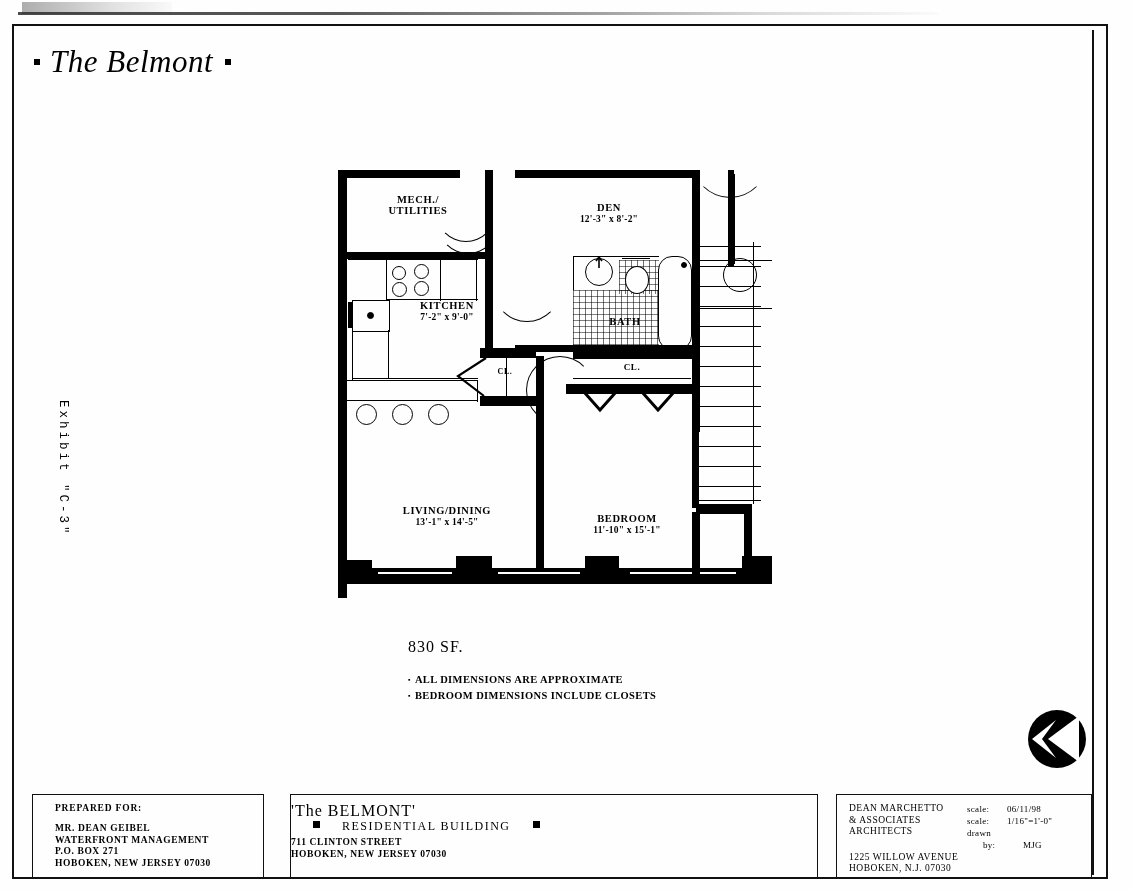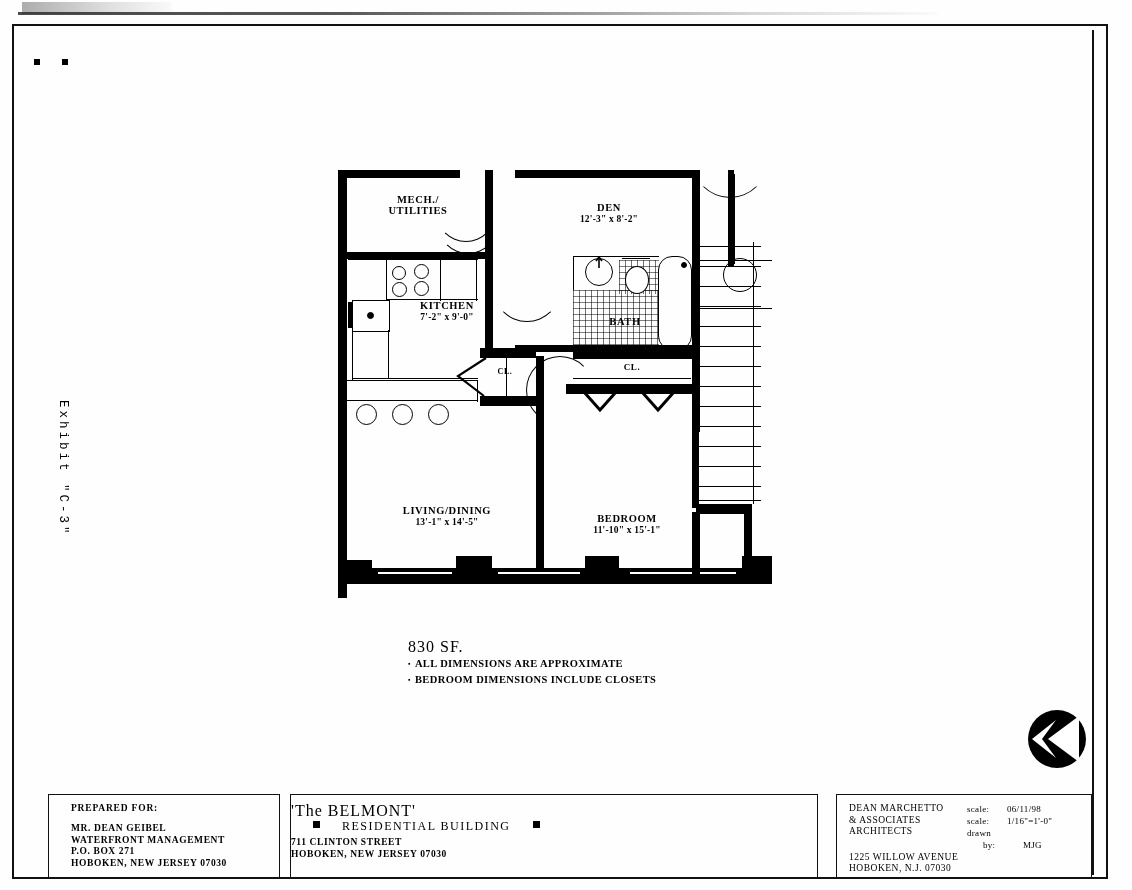--- a/index.html
+++ b/index.html
@@ -41,30 +41,30 @@
   .rm .nm{font-size:10.5px;letter-spacing:.6px;}
   .rm .dim{font-size:9.5px;letter-spacing:.2px;margin-top:1px;}
   .arc{position:absolute;border:1.4px solid #000;border-radius:50%;
        border-right-color:transparent;border-top-color:transparent;border-left-color:transparent;}
   .circ{position:absolute;border:1.6px solid #000;border-radius:50%;}
 
   
   .unit-block{position:absolute;left:408px;top:640px;}
   .unit-name{font-family:"Liberation Serif",serif;font-size:21px;letter-spacing:2px;}
   .unit-sf{font-family:"Liberation Serif",serif;font-size:16px;letter-spacing:1px;margin-top:-2px;}
-  .notes{font-family:"Liberation Serif",serif;font-weight:700;
+  .notes{margin-top:16px;font-family:"Liberation Serif",serif;font-weight:700;
      font-size:10.5px;letter-spacing:.4px;line-height:15px;}
   .notes div::before{content:"\25AA";font-size:7px;vertical-align:middle;margin-right:4px;}
 
   
   .north{position:absolute;left:1026px;top:708px;width:62px;height:62px;}
 
   
   .tb{position:absolute;bottom:12px;height:84px;border:1.6px solid #111;box-sizing:border-box;}
-  .tb.left{left:48px;width:232px;}
+  .tb.left{left:32px;width:232px;}
   .tb.mid{left:290px;width:528px;}
   .tb.right{left:836px;width:256px;}
   .tb-inner{padding:8px 0 0 22px;font-family:"Liberation Serif",serif;font-weight:700;}
   .lbl{font-size:9.5px;letter-spacing:.8px;}
   .addr{font-size:9.5px;letter-spacing:.6px;line-height:11.5px;margin-top:10px;}
 
   .mid-wrap{text-align:left;padding-top:7px;font-family:"Liberation Serif",serif;}
   .mid-l1{font-size:16px;letter-spacing:1px;}
   .mid-l2{font-size:12px;letter-spacing:1.5px;margin-top:-1px;}
   .mid-l3{font-size:9.5px;font-weight:700;letter-spacing:.6px;line-height:11.5px;margin-top:3px;}
@@ -82,21 +82,21 @@
 
 <div class="page">
 
   <div class="scan-ghost"></div>
   <div class="scan-smudge"></div>
 
   <div class="frame"></div>
   <div class="frame-right-line"></div>
 
   <div class="sheet-title">
-    <span class="sq"></span><span class="sq after"></span>
+    <span class="sq"></span><span>The Belmont</span><span class="sq after"></span>
   </div>
 
   <div class="exhibit">Exhibit  "C-3"</div>
 
   <div class="plan">
 
     <div class="w" style="left:8px;top:10px;width:9px;height:428px;"></div>
 
     <div class="w" style="left:8px;top:10px;width:122px;height:8px;"></div>
 

